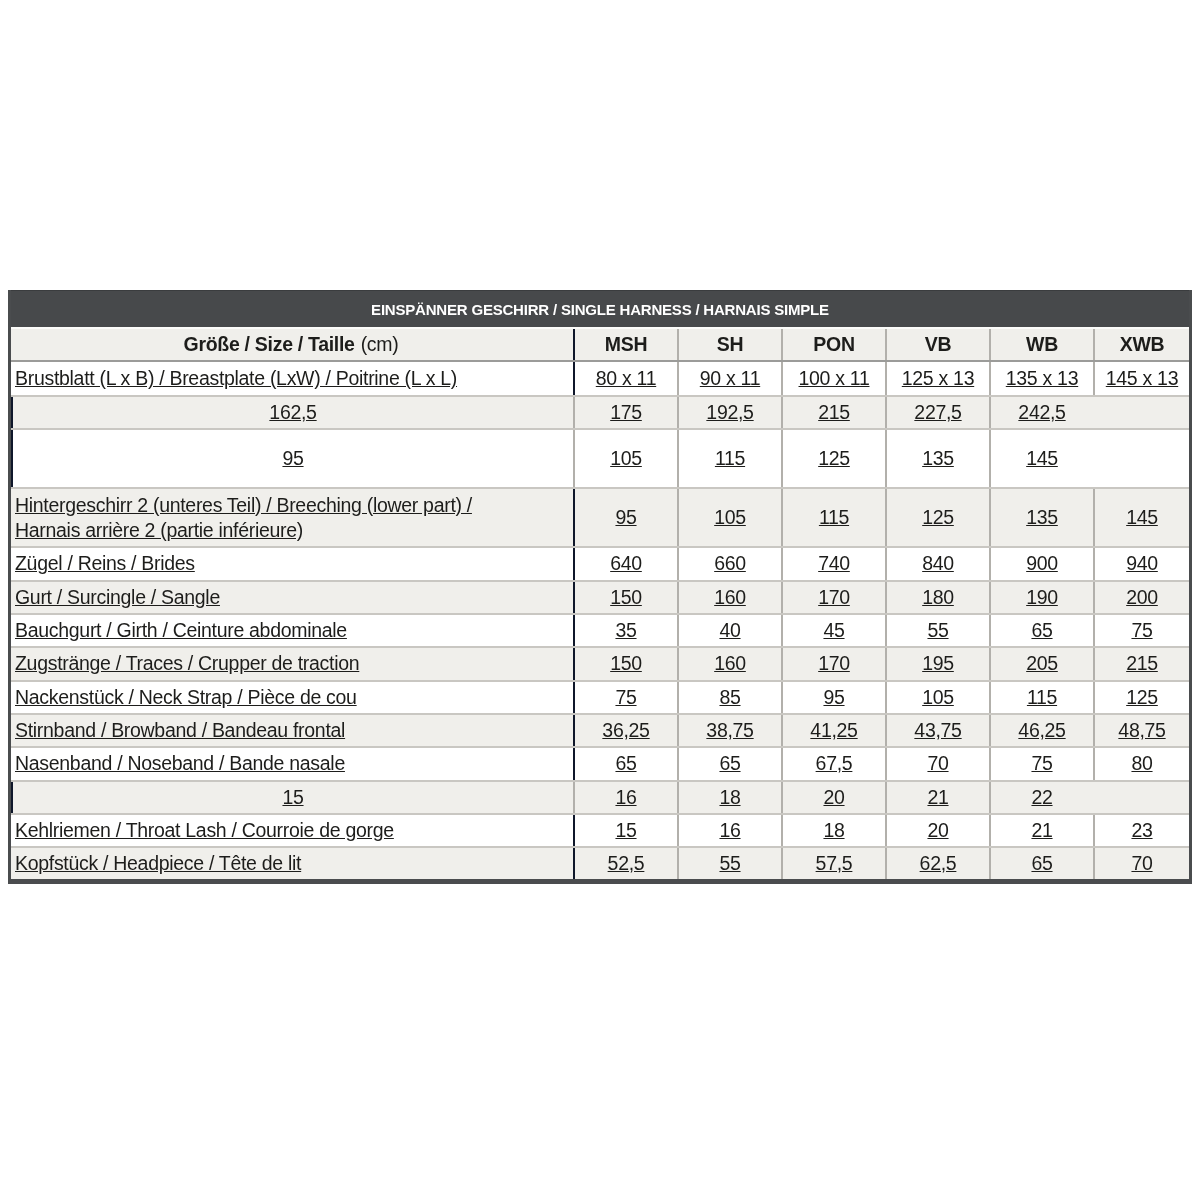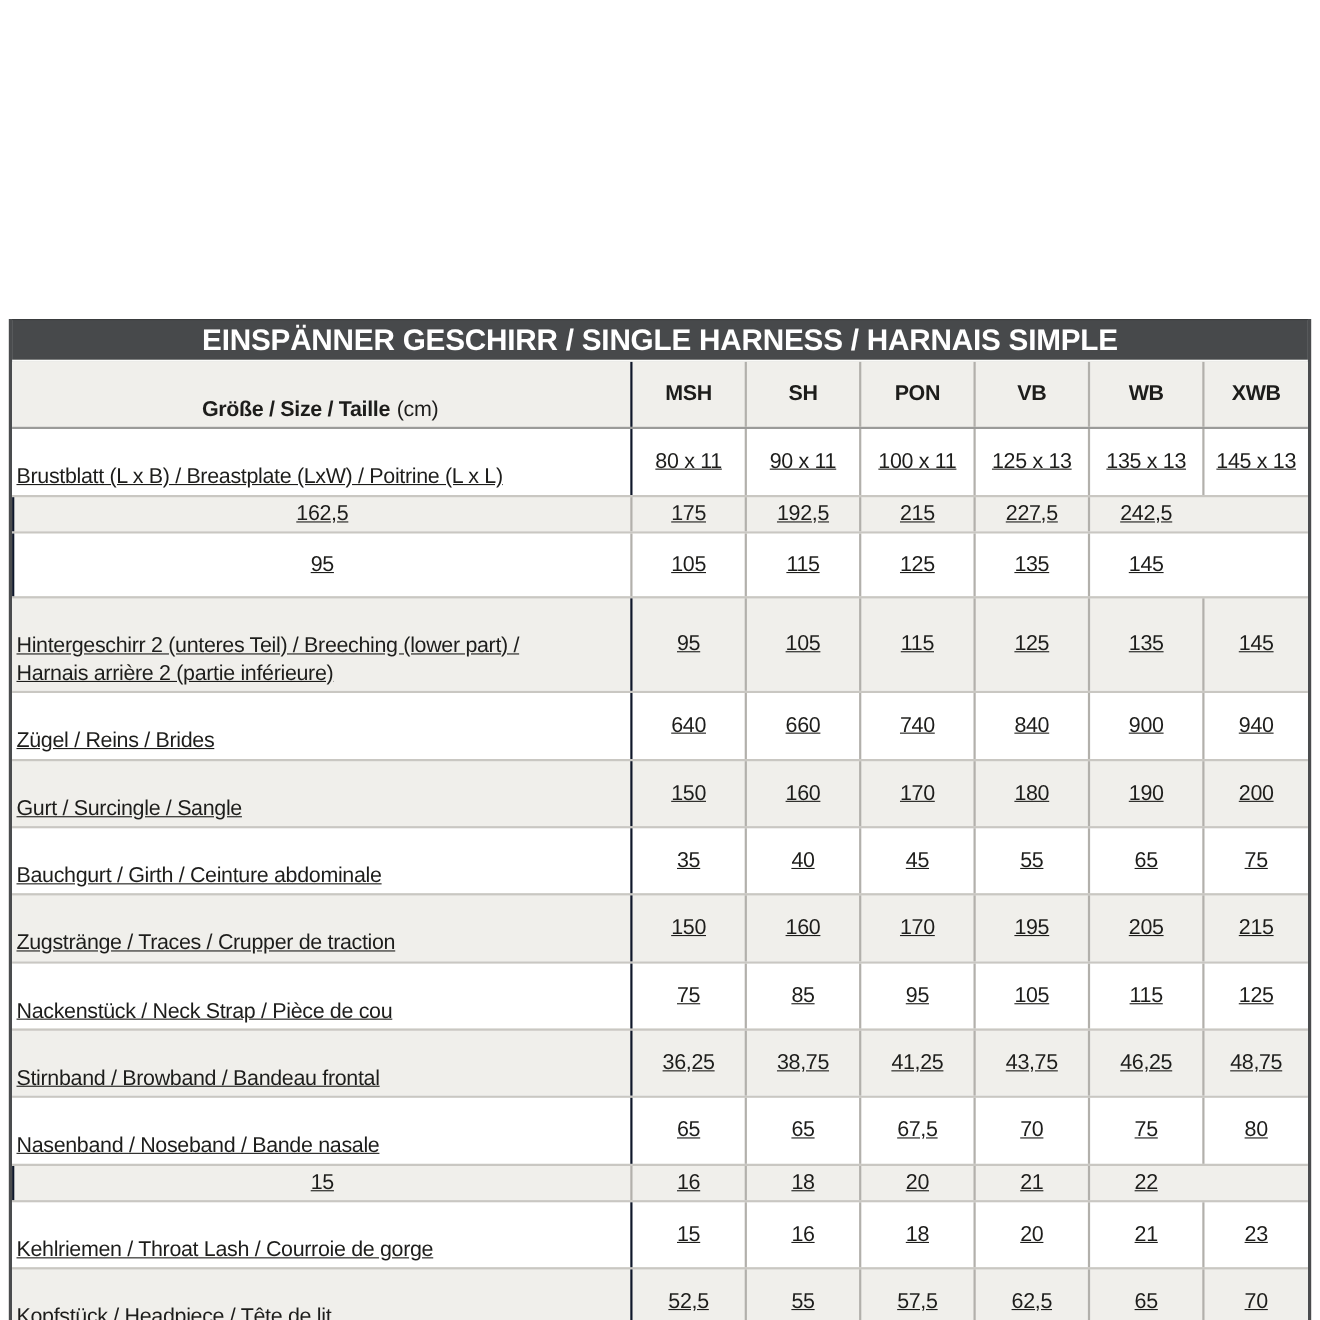--- a/index.html
+++ b/index.html
@@ -32,21 +32,21 @@
     background: #47494b;
     border-top: 1px solid #3a3c3e;
     border-bottom: 2px solid #fbfbf9;
     display: flex;
     align-items: center;
     justify-content: center;
   }
   .title-bar span {
     color: #ffffff;
     font-weight: bold;
-    font-size: 27px;
+    font-size: 15px;
     letter-spacing: -0.2px;
     white-space: nowrap;
   }
   .row {
     display: grid;
     grid-template-columns: 562px 104px 104px 104px 104px 104px 1fr;
     width: 100%;
     box-sizing: border-box;
   }
   .cell {
@@ -55,21 +55,20 @@
     align-items: center;
     font-size: 19.5px;
     letter-spacing: -0.3px;
     line-height: 1.3;
   }
   .label-cell {
     justify-content: flex-start;
     text-align: left;
     padding: 3px 6px 3px 4px;
     white-space: pre-line;
-    margin-top: 28px;
   }
   .value-cell {
     justify-content: center;
     text-align: center;
     border-left: 2px solid #b2b0ab;
   }
   .value-cell.first {
     border-left: 2px solid #0f172a;
   }
   .subheader {

